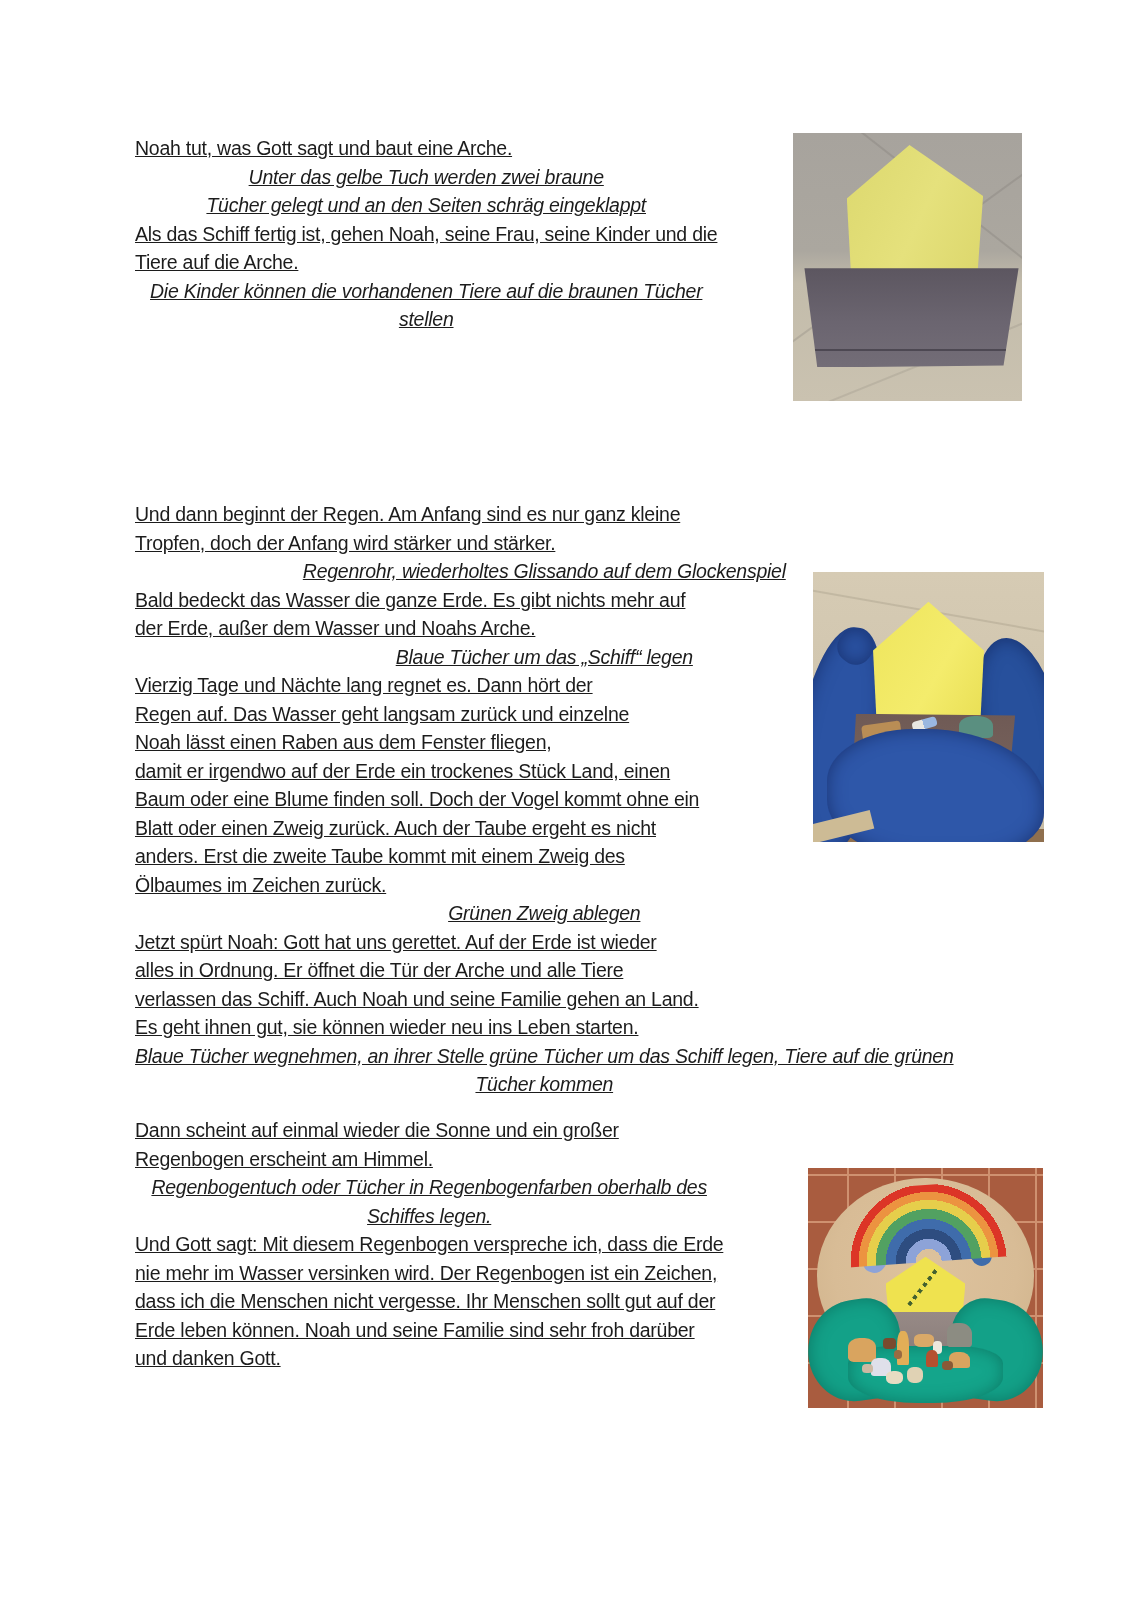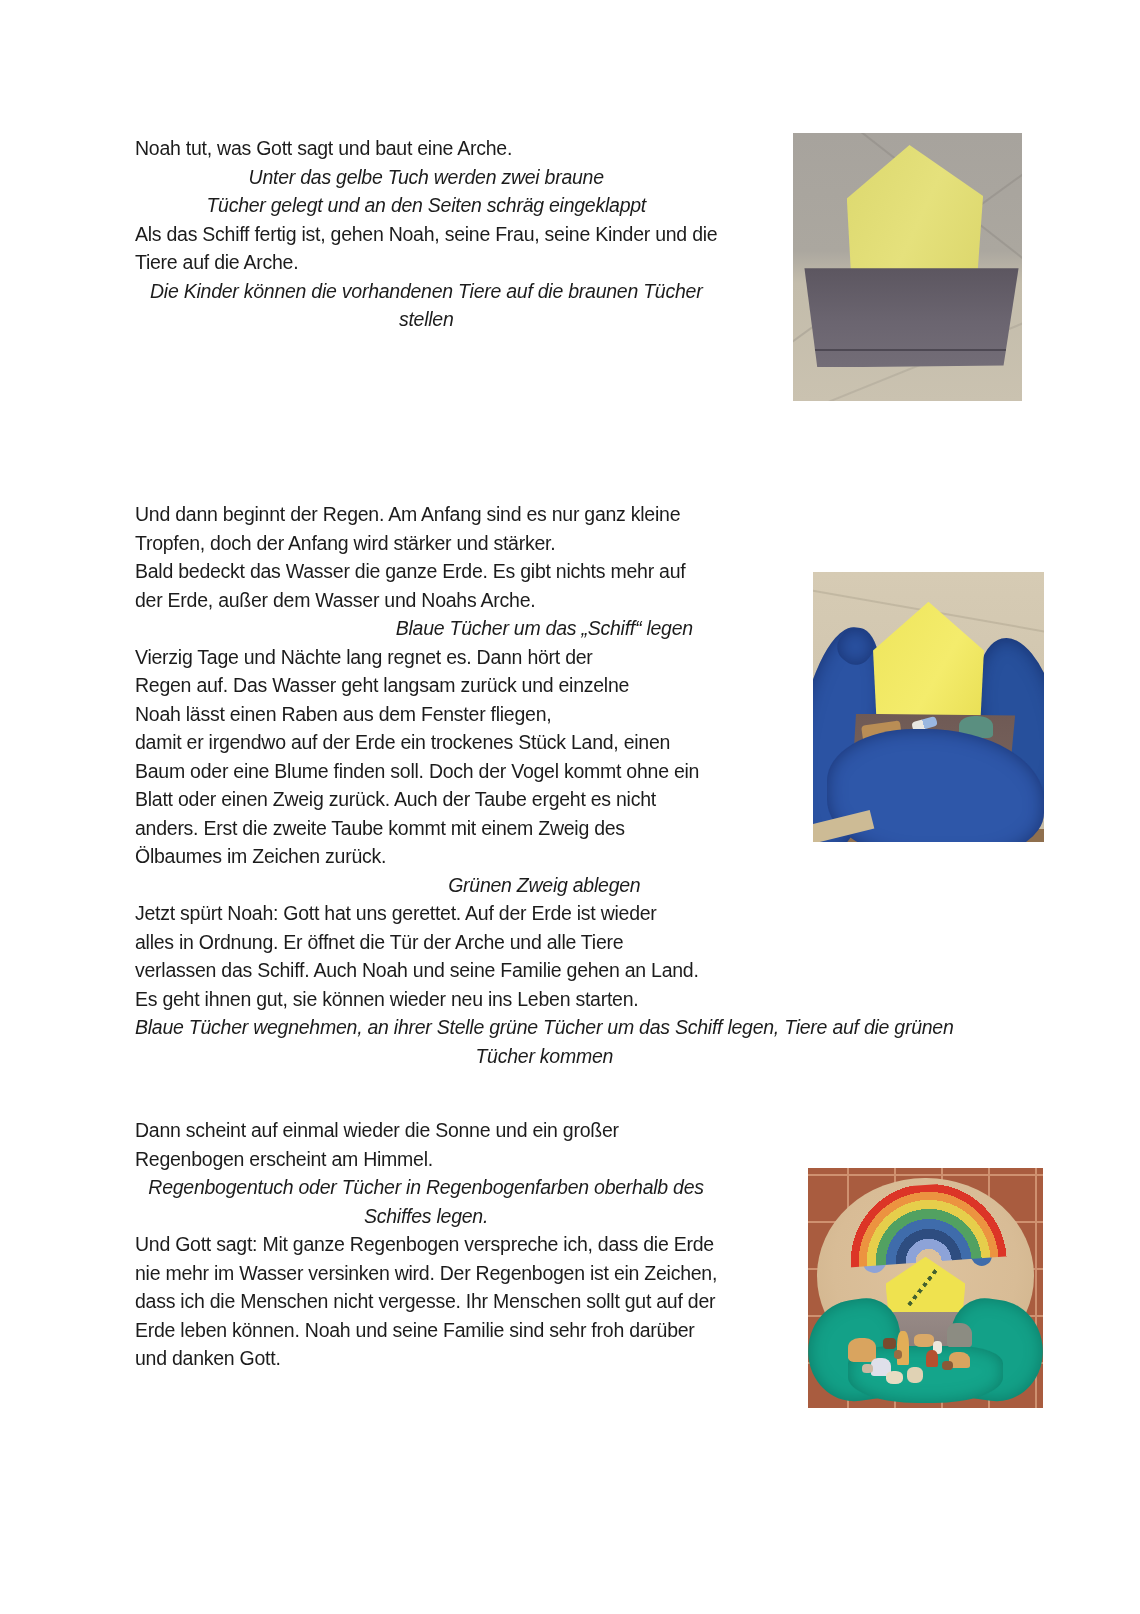--- a/index.html
+++ b/index.html
@@ -2,21 +2,21 @@
 <html><head>
 <meta charset="utf-8">
 <style>
   html,body{margin:0;padding:0;}
   body{
     width:1140px;height:1614px;position:relative;overflow:hidden;
     background:#ffffff;
     font-family:"Liberation Sans", sans-serif;
   }
   .page{position:absolute;inset:0;}
-  .block{position:absolute;left:135px;color:#1c1c1c;}
+  .block{position:absolute;left:135px;color:#1c1c1c;text-decoration:underline;}
   .line{
     font-size:19.5px;line-height:28.5px;letter-spacing:-0.25px;
     white-space:nowrap;
   }
   .line.italic{font-style:italic;text-align:center;}
   .b1{top:134px;}
   .b2{top:500px;}
   .b3{top:1116px;}
 
   .photo{position:absolute;overflow:hidden;}
@@ -117,20 +117,21 @@
       <div class="line italic">Unter das gelbe Tuch werden zwei braune</div>
       <div class="line italic">Tücher gelegt und an den Seiten schräg eingeklappt</div>
       <div class="line">Als das Schiff fertig ist, gehen Noah, seine Frau, seine Kinder und die</div>
       <div class="line">Tiere auf die Arche.</div>
       <div class="line italic">Die Kinder können die vorhandenen Tiere auf die braunen Tücher</div>
       <div class="line italic">stellen</div>
     </div>
   <div class="block b2">
       <div class="line">Und dann beginnt der Regen. Am Anfang sind es nur ganz kleine</div>
       <div class="line">Tropfen, doch der Anfang wird stärker und stärker.</div>
+      <div class="line italic">Regenrohr, wiederholtes Glissando auf dem Glockenspiel</div>
       <div class="line">Bald bedeckt das Wasser die ganze Erde. Es gibt nichts mehr auf</div>
       <div class="line">der Erde, außer dem Wasser und Noahs Arche.</div>
       <div class="line italic">Blaue Tücher um das „Schiff“ legen</div>
       <div class="line">Vierzig Tage und Nächte lang regnet es. Dann hört der</div>
       <div class="line">Regen auf. Das Wasser geht langsam zurück und einzelne</div>
       <div class="line">Noah lässt einen Raben aus dem Fenster fliegen,</div>
       <div class="line">damit er irgendwo auf der Erde ein trockenes Stück Land, einen</div>
       <div class="line">Baum oder eine Blume finden soll. Doch der Vogel kommt ohne ein</div>
       <div class="line">Blatt oder einen Zweig zurück. Auch der Taube ergeht es nicht</div>
       <div class="line">anders. Erst die zweite Taube kommt mit einem Zweig des</div>
@@ -141,21 +142,21 @@
       <div class="line">verlassen das Schiff. Auch Noah und seine Familie gehen an Land.</div>
       <div class="line">Es geht ihnen gut, sie können wieder neu ins Leben starten.</div>
       <div class="line italic">Blaue Tücher wegnehmen, an ihrer Stelle grüne Tücher um das Schiff legen, Tiere auf die grünen</div>
       <div class="line italic">Tücher kommen</div>
     </div>
   <div class="block b3">
       <div class="line">Dann scheint auf einmal wieder die Sonne und ein großer</div>
       <div class="line">Regenbogen erscheint am Himmel.</div>
       <div class="line italic">Regenbogentuch oder Tücher in Regenbogenfarben oberhalb des</div>
       <div class="line italic">Schiffes legen.</div>
-      <div class="line">Und Gott sagt: Mit ganze Regenbogen verspreche ich, dass die Erde</div>
+      <div class="line">Und Gott sagt: Mit diesem Regenbogen verspreche ich, dass die Erde</div>
       <div class="line">nie mehr im Wasser versinken wird. Der Regenbogen ist ein Zeichen,</div>
       <div class="line">dass ich die Menschen nicht vergesse. Ihr Menschen sollt gut auf der</div>
       <div class="line">Erde leben können. Noah und seine Familie sind sehr froh darüber</div>
       <div class="line">und danken Gott.</div>
     </div>
 
   <div class="photo p1">
     <div class="p1-bg"></div>
     <div class="fold f1"></div>
     <div class="fold f2"></div>

